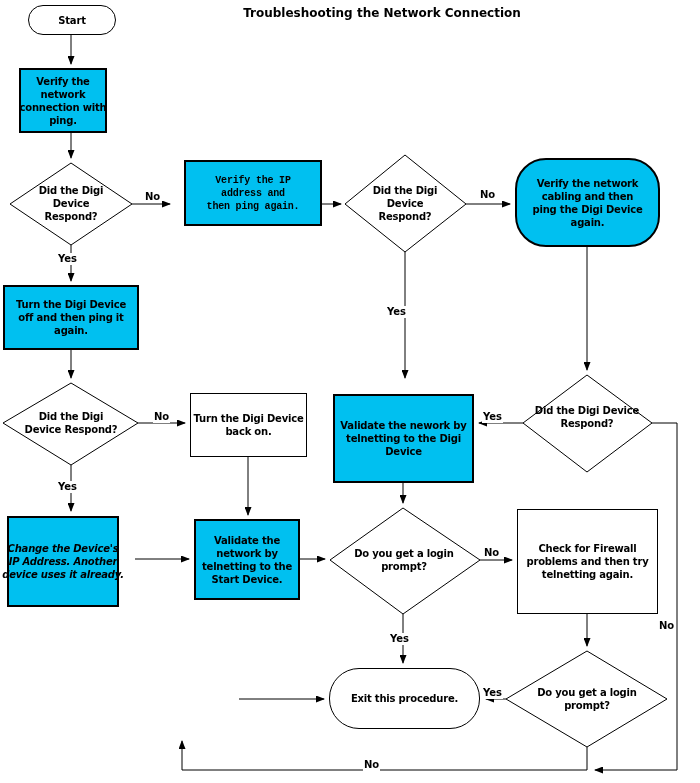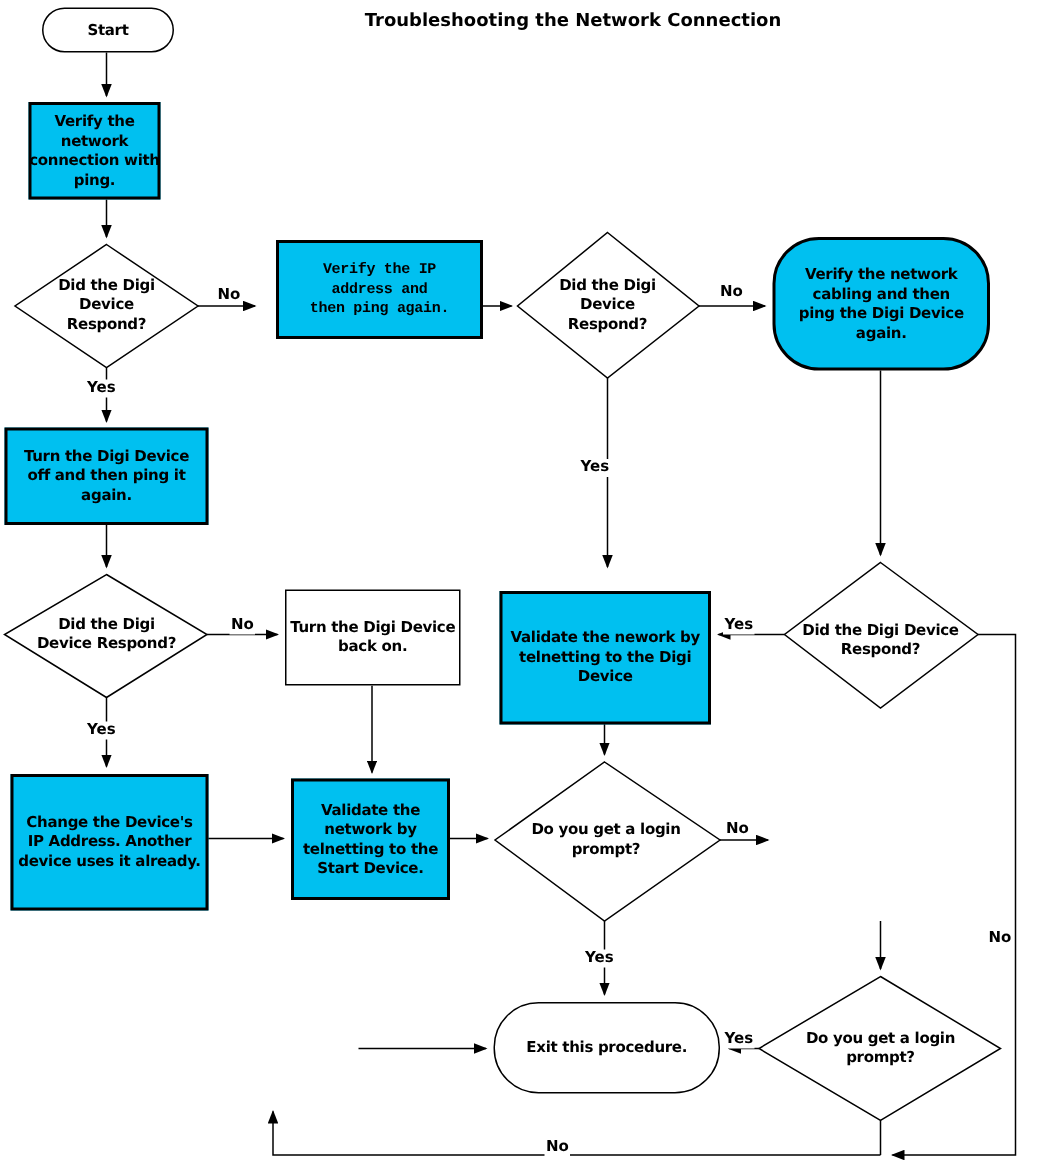--- a/index.html
+++ b/index.html
@@ -92,38 +92,41 @@
 ping the Digi Device
 again.</div>
   <div class="node proc" style="left:3px;top:285px;width:136px;height:65px;">Turn the Digi Device
 off and then ping it
 again.</div>
   <div class="node plain" style="left:190px;top:393px;width:117px;height:64px;">Turn the Digi Device
 back on.</div>
   <div class="node proc" style="left:333px;top:394px;width:141px;height:89px;">Validate the nework by
 telnetting to the Digi
 Device</div>
-  <div class="node proc" style="left:7px;top:516px;width:132px;height:91px;">Change the Device's
+  <div class="node proc" style="left:7px;top:516px;width:112px;height:91px;font-style:italic;">Change the Device's
 IP Address. Another
 device uses it already.</div>
   <div class="node proc" style="left:194px;top:519px;width:106px;height:81px;">Validate the
 network by
 telnetting to the
 Start Device.</div>
+  <div class="node plain" style="left:517px;top:509px;width:141px;height:105px;">Check for Firewall
+problems and then try
+telnetting again.</div>
   <div class="node oval2" style="left:329px;top:668px;width:151px;height:61px;">Exit this procedure.</div>
 
   <div class="dtext" style="left:11px;top:184px;width:120px;">Did the Digi
 Device
 Respond?</div>
   <div class="dtext" style="left:345px;top:184px;width:120px;">Did the Digi
 Device
 Respond?</div>
   <div class="dtext" style="left:1px;top:410px;width:140px;">Did the Digi
 Device Respond?</div>
-  <div class="dtext" style="left:517px;top:414px;width:140px;">Did the Digi Device
+  <div class="dtext" style="left:517px;top:404px;width:140px;">Did the Digi Device
 Respond?</div>
   <div class="dtext" style="left:334px;top:547px;width:140px;">Do you get a login
 prompt?</div>
   <div class="dtext" style="left:517px;top:686px;width:140px;">Do you get a login
 prompt?</div>
 
   <div class="elabel" style="left:144px;top:191px;">No</div>
   <div class="elabel" style="left:57px;top:253px;">Yes</div>
   <div class="elabel" style="left:479px;top:189px;">No</div>
   <div class="elabel" style="left:386px;top:306px;">Yes</div>

